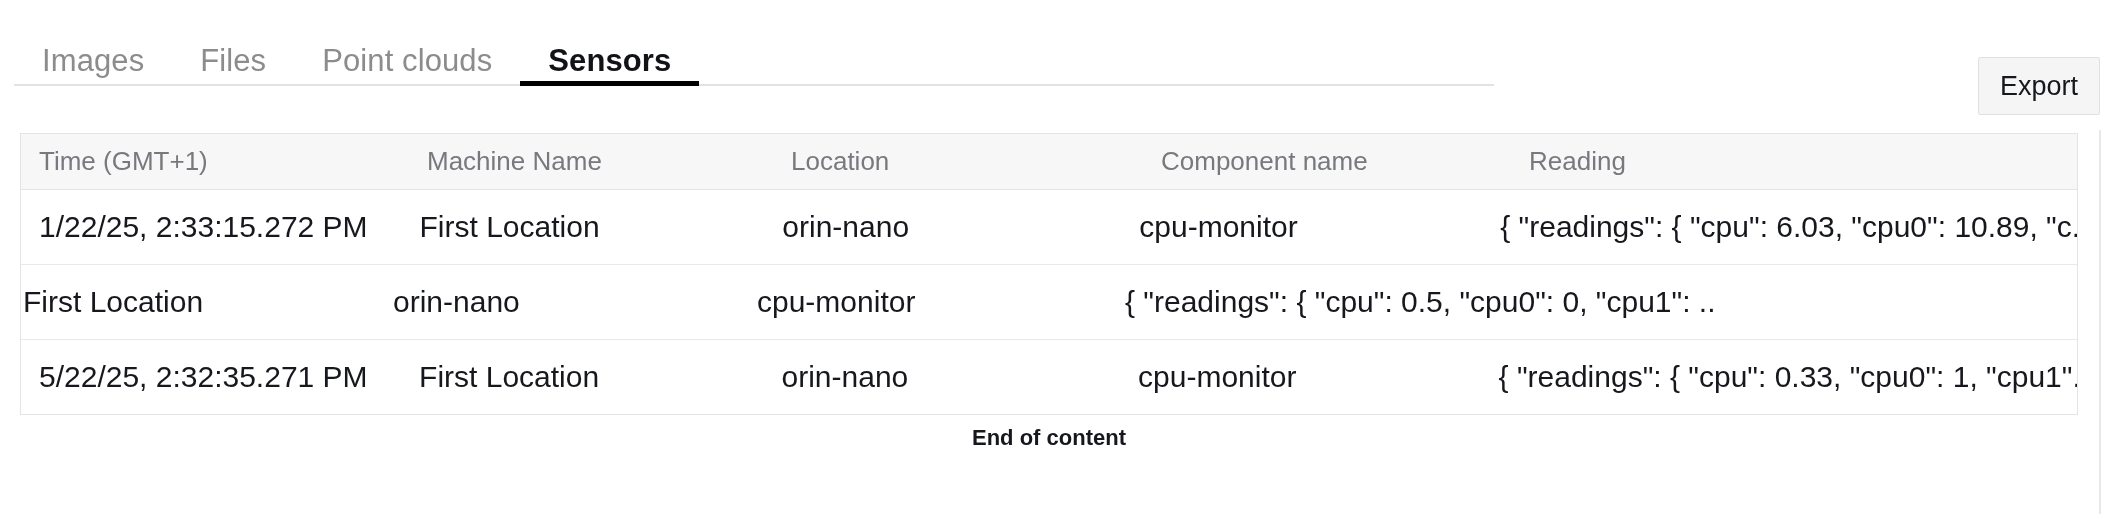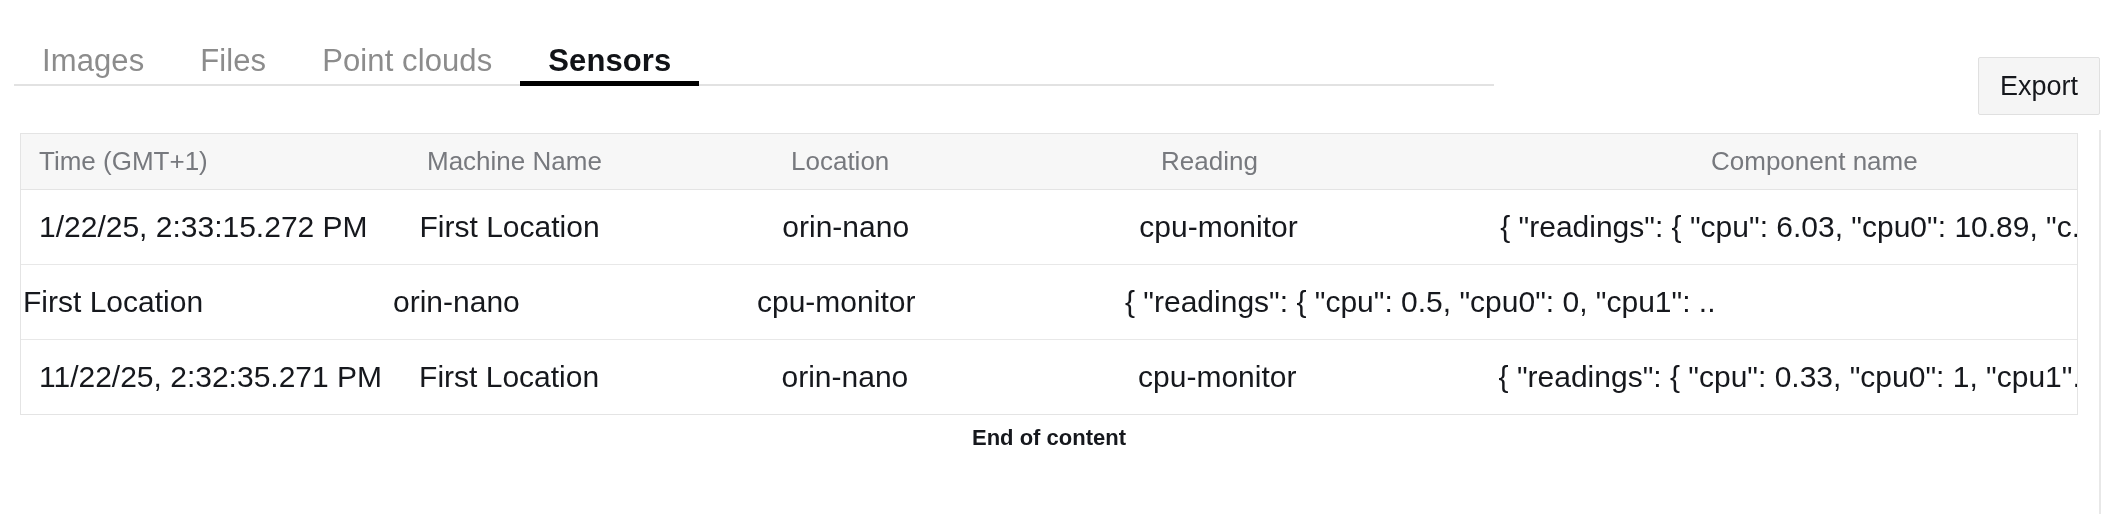--- a/index.html
+++ b/index.html
@@ -172,41 +172,41 @@
   <div class="tab-active-underline" id="active-underline" style="left: 520.312px; width: 179.047px;"></div>
 </div>
 
 <div class="export-btn">Export</div>
 
 <div class="table-wrap">
   <div class="thead">
     <div class="th c0">Time (GMT+1)</div>
     <div class="th c2">Machine Name</div>
     <div class="th c1">Location</div>
+    <div class="th c3">Component name</div>
     <div class="th c4">Reading</div>
-    <div class="th c3">Component name</div>
   </div>
 
   <div class="row">
     <div class="td c0">1/22/25, 2:33:15.272 PM</div>
     <div class="td c1">First Location</div>
     <div class="td c2">orin-nano</div>
     <div class="td c3">cpu-monitor</div>
     <div class="td c4">{ "readings": { "cpu": 6.03, "cpu0": 10.89, "c..</div>
   </div>
 
   <div class="row">
     <div class="td c1">First Location</div>
     <div class="td c2">orin-nano</div>
     <div class="td c3">cpu-monitor</div>
     <div class="td c4">{ "readings": { "cpu": 0.5, "cpu0": 0, "cpu1": ..</div>
   </div>
 
   <div class="row">
-    <div class="td c0">11/22/25, 2:32:35.271 PM</div>
+    <div class="td c0">5/22/25, 2:32:35.271 PM</div>
     <div class="td c1">First Location</div>
     <div class="td c2">orin-nano</div>
     <div class="td c3">cpu-monitor</div>
     <div class="td c4">{ "readings": { "cpu": 0.33, "cpu0": 1, "cpu1"..</div>
   </div>
 </div>
 
 <div class="end-of-content">End of content</div>
 
 <div class="scrollbar-gutter"></div>

